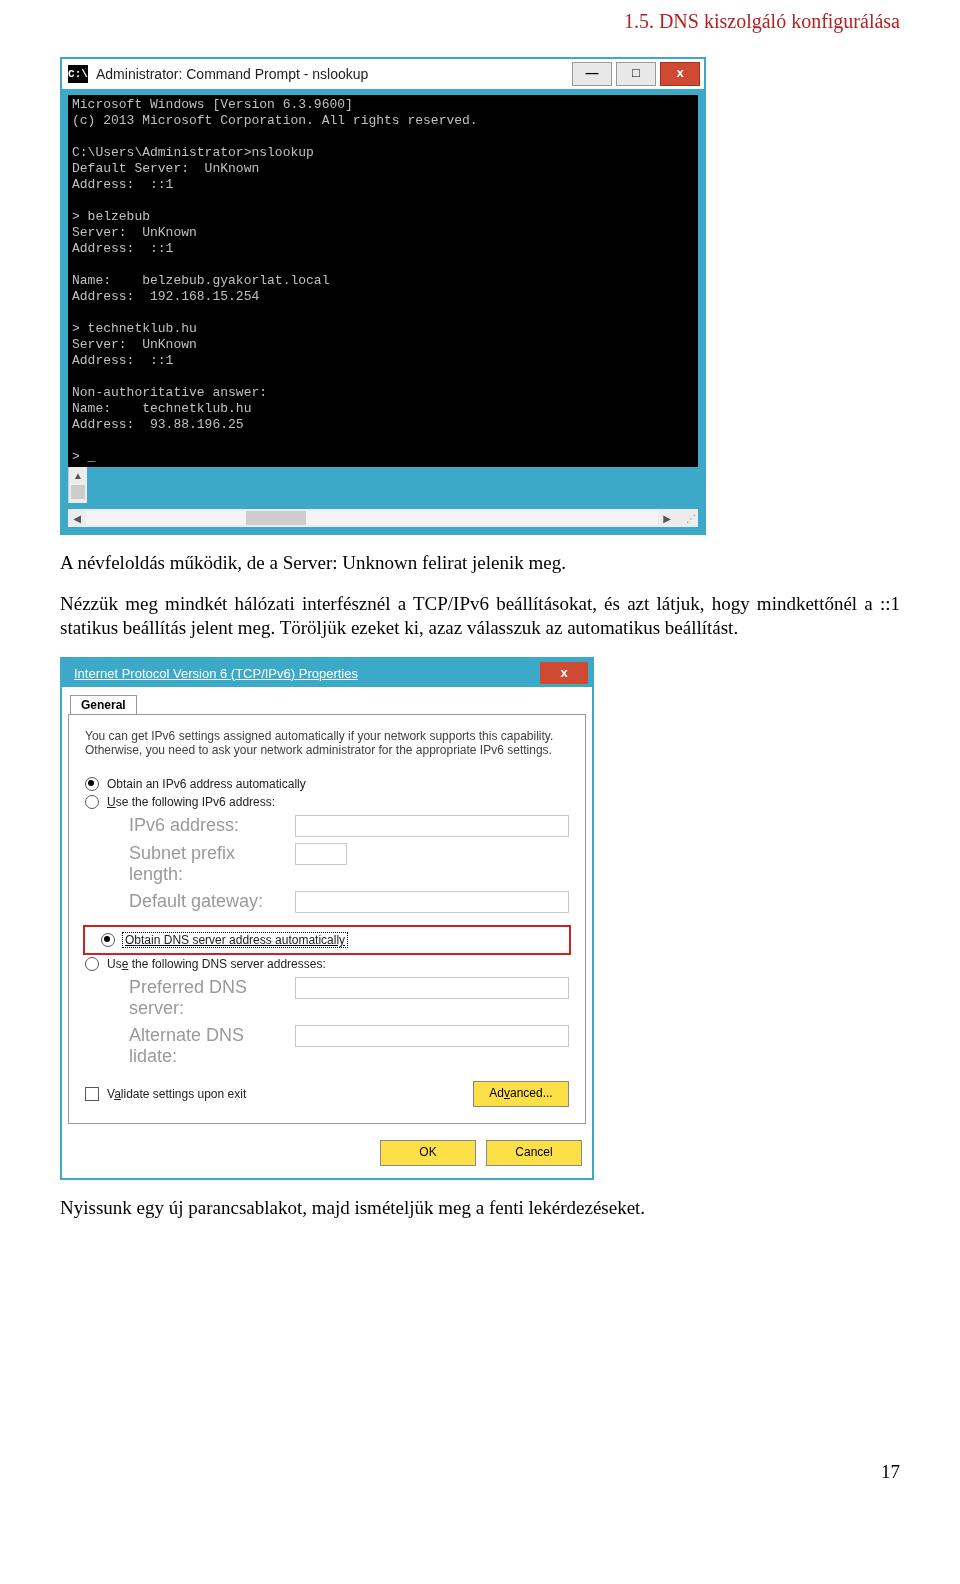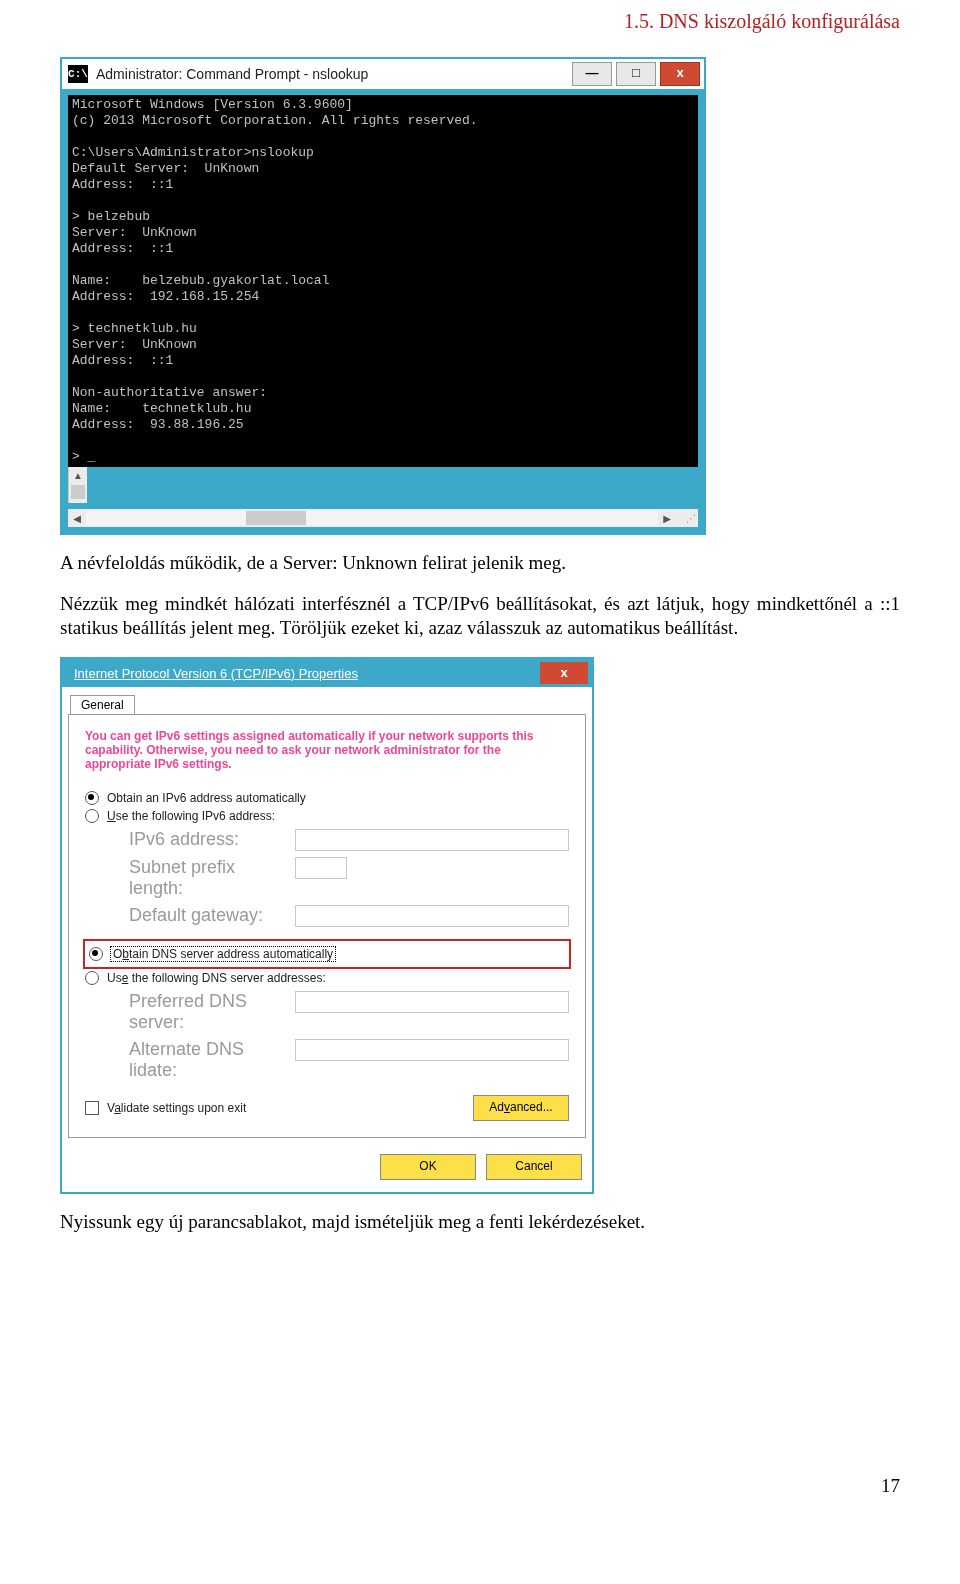--- a/index.html
+++ b/index.html
@@ -166,31 +166,31 @@
   .tab-strip {
     padding: 8px 0 0 8px;
   }
   .tab {
     display: inline-block;
     padding: 2px 10px;
     border: 1px solid #999;
     border-bottom: none;
     background: #fff;
     font-size: 12px;
+    font-weight: bold;
   }
   .tab-panel {
     border: 1px solid #999;
     margin: 0 6px 6px 6px;
     padding: 14px 16px 16px 16px;
   }
   .help-text {
-    color: #ec4899;
+    color: #404040;
     font-size: 12px;
     margin-bottom: 20px;
-    font-weight: bold;
   }
   .radio-row, .check-row {
     display: flex;
     align-items: center;
     gap: 8px;
     margin: 4px 0;
     color: #222;
   }
   .radio {
     width: 12px; height: 12px;
@@ -221,22 +221,23 @@
     margin-left: 24px;
   }
   .field-input {
     height: 20px;
     border: 1px solid #c8c8c8;
     background: #fff;
   }
   .field-input.narrow { width: 50px; }
   .highlighted {
     outline: 2px solid #c22;
-    padding: 2px 4px;
+    padding: 2px 16px;
     margin: 2px 0;
+    text-decoration: underline;
   }
   .dotted-focus {
     outline: 1px dotted #000;
     padding: 0 2px;
   }
   .win-btn {
     min-width: 70px;
     height: 24px;
     border: 1px solid #888;
     background: #fde047;

